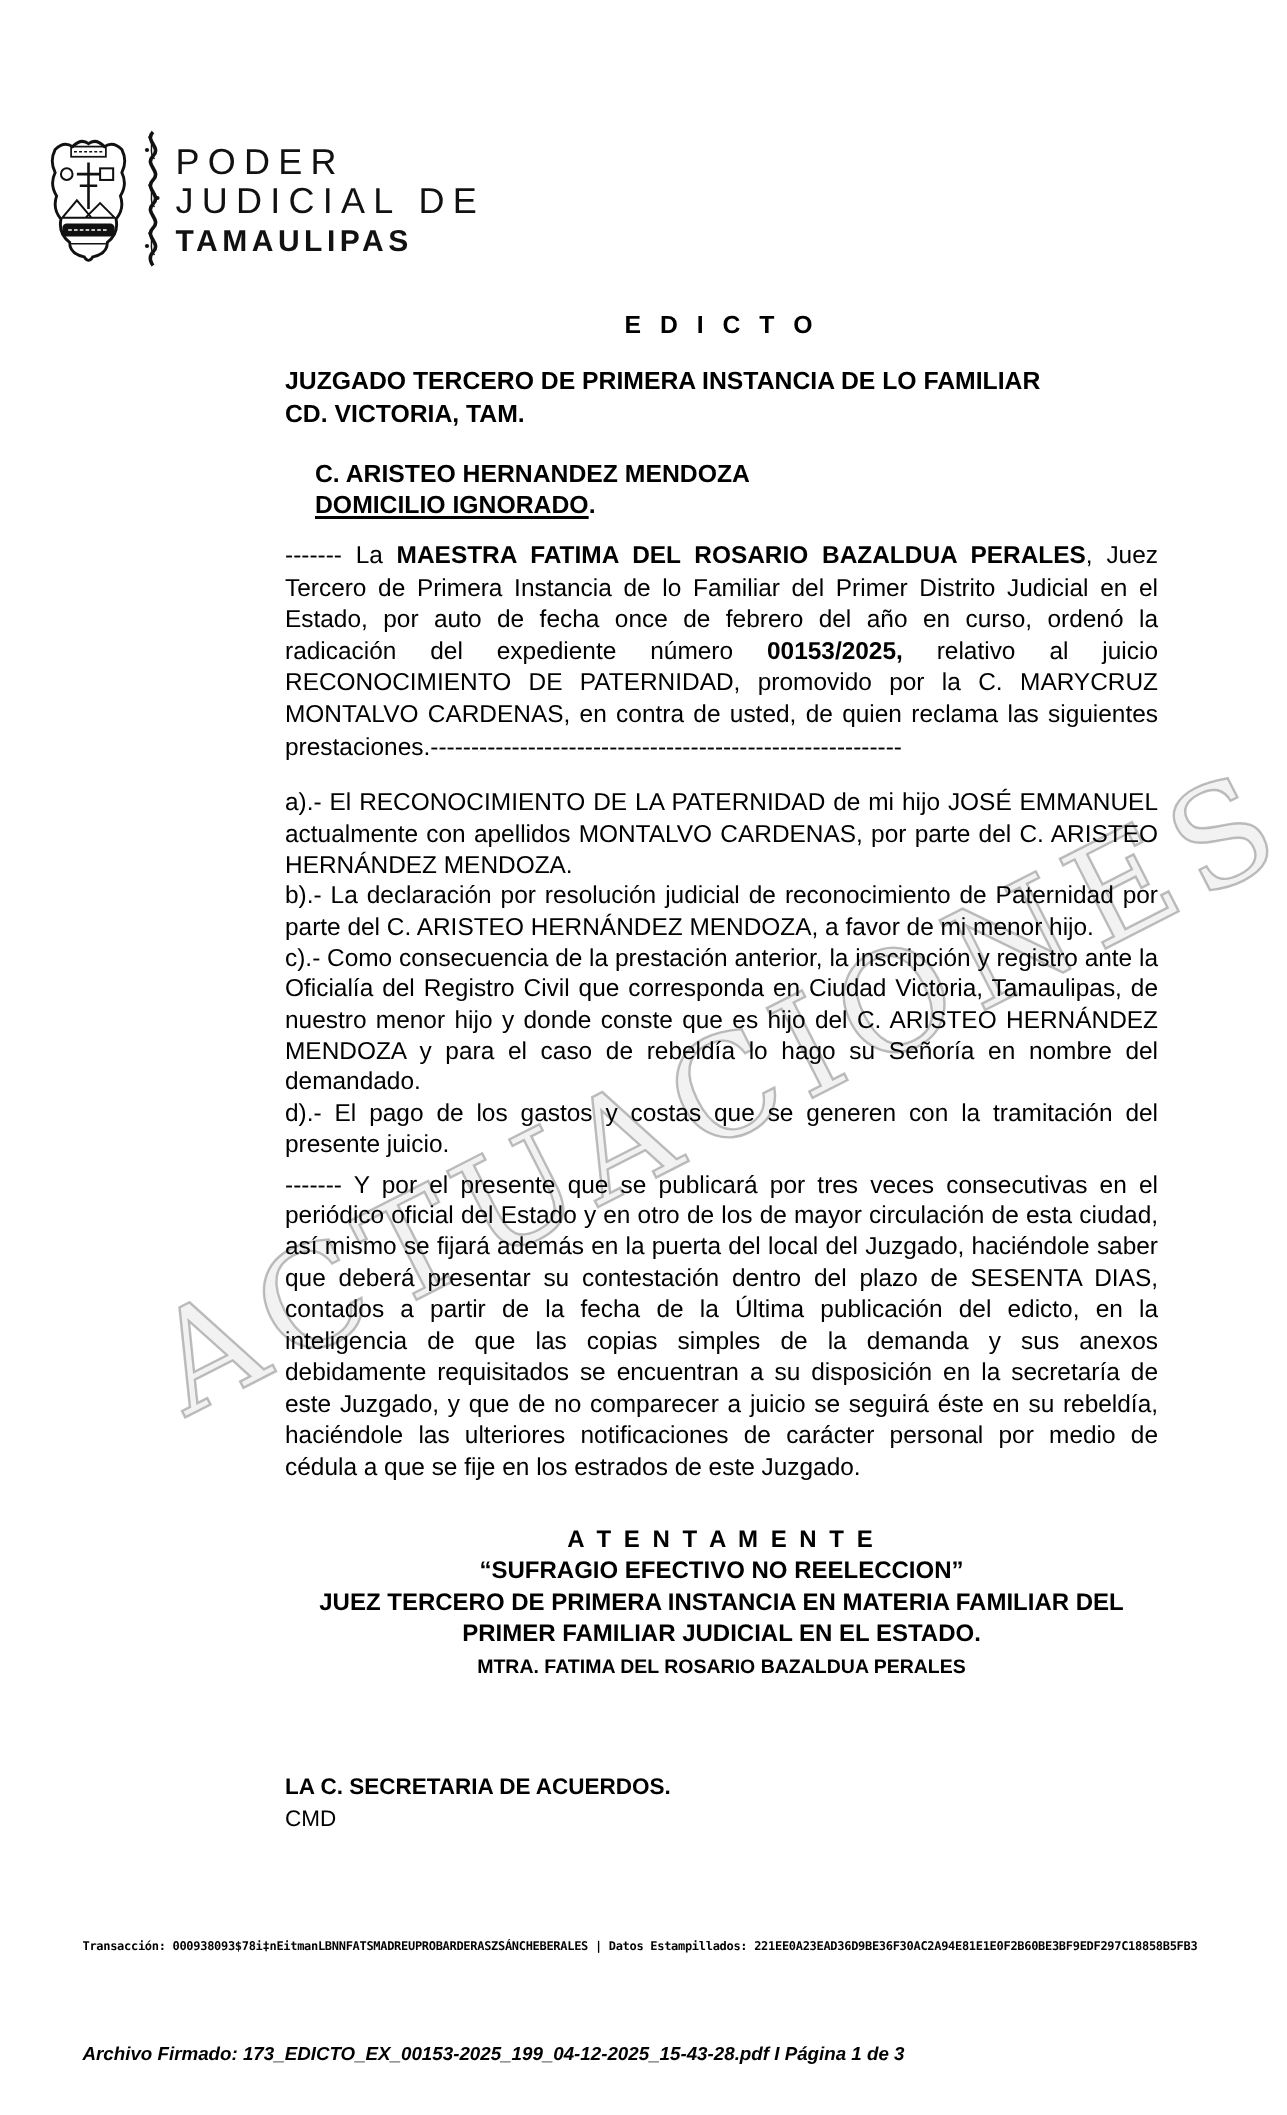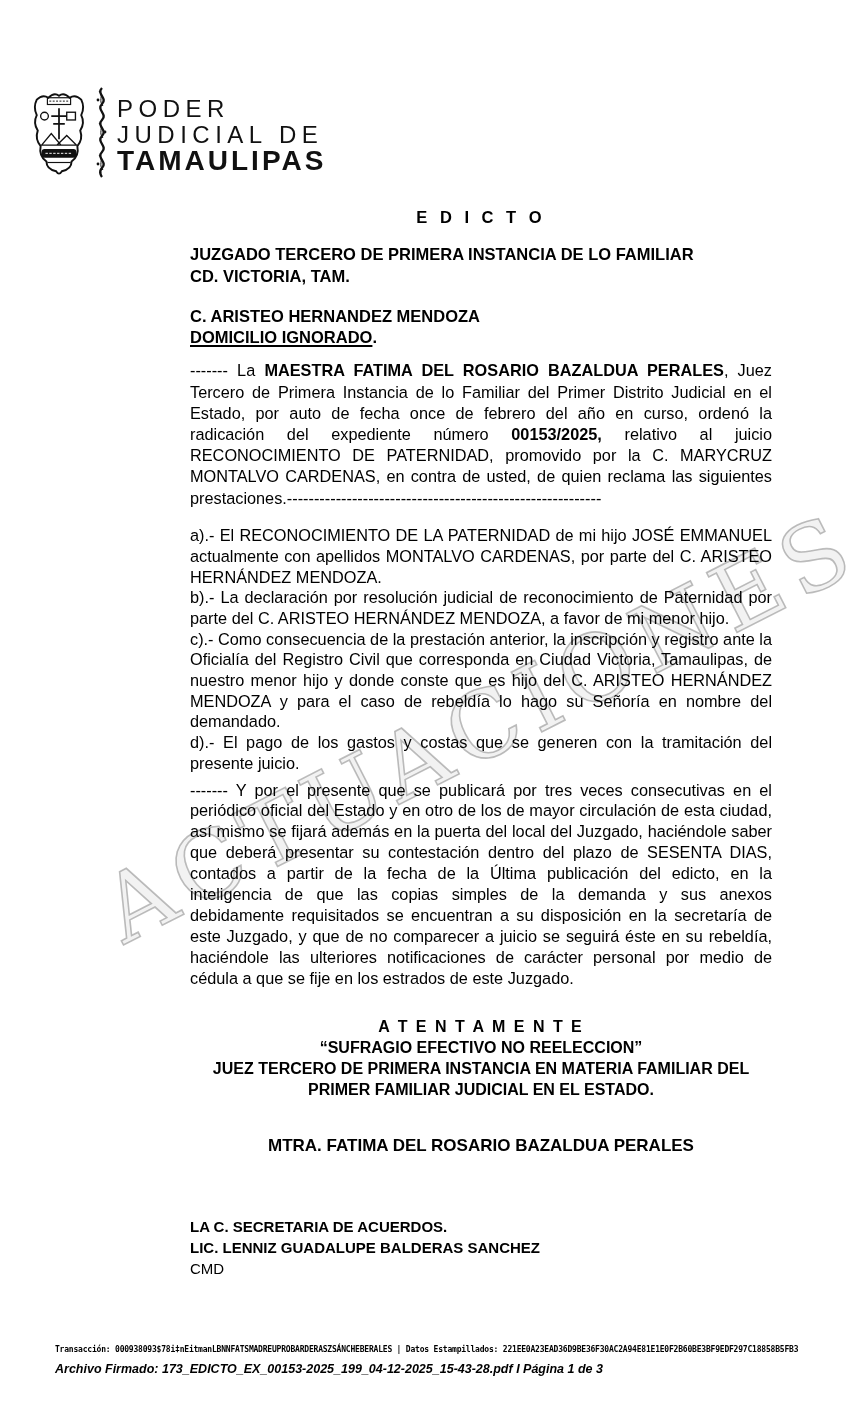--- a/index.html
+++ b/index.html
@@ -16,43 +16,43 @@
     color:rgba(130,130,130,0.10);
     -webkit-text-stroke:1.6px rgba(110,110,110,0.45);
     z-index:0; pointer-events:none;
   }
   
   .logo { position:absolute; left:30px; top:86px; display:flex; align-items:flex-start; z-index:1;justify-content:flex-end; }
   .logo svg { display:block; }
   .logo-strip { margin-left:6px; }
   .logo-text { margin-left:8px; padding-top:10px; line-height:26px; color:#111; }
   .logo-text .lt1, .logo-text .lt2 { font-size:24px; font-weight:500; letter-spacing:5.5px; }
-  .logo-text .lt3 { font-size:28px; font-weight:800; letter-spacing:3px; }
+  .logo-text .lt3 { font-size:20px; font-weight:800; letter-spacing:3px; }
   
   .doc { position:absolute; left:190px; top:207px; width:582px; z-index:1;
          font-size:16.3px; line-height:21.2px; }
   .edicto { text-align:center; font-weight:bold; font-size:16.5px; letter-spacing:4px; white-space:nowrap; }
   .court { margin-top:16px; font-weight:bold; font-size:16.5px; line-height:21.3px; }
   .court div { white-space:nowrap; }
-  .addressee { margin-top:19px; font-weight:bold; font-size:16.5px; line-height:21.3px; }
+  .addressee { margin-top:19px; font-weight:bold; font-size:16.5px; line-height:21.3px;margin-left:20px; }
   .addressee div { white-space:nowrap; }
   .u { text-decoration:underline; text-decoration-thickness:1.5px; text-underline-offset:2px; }
   .para { text-align:justify; }
   .para1 { margin-top:12px; }
   .claims { margin-top:13px; line-height:20.7px; }
   .pub { margin-top:6px; line-height:20.9px; }
   .closing { margin-top:27px; text-align:center; line-height:21px; font-size:16px; }
   .closing div { white-space:nowrap;font-weight:bold; }
   .atte { letter-spacing:2px; }
-  .sig-name { margin-top:35px; text-align:center; font-weight:bold; font-size:17px; }
+  .sig-name { text-align:center; font-weight:bold; font-size:13px; }
   .secretary { margin-top:60px; font-size:15px; line-height:21.3px; }
   .secretary .b { font-weight:bold; white-space:nowrap; }
   
   .footer-transaction {
-    position:absolute; left:55px; top:1345px; z-index:1; white-space:nowrap;
+    position:absolute; left:55px; top:1293px; z-index:1; white-space:nowrap;
     font-family:"DejaVu Sans Mono","Liberation Mono",monospace;
     font-size:8px; font-weight:bold; letter-spacing:-0.2px; color:#000;
   }
   .footer-file {
     position:absolute; left:55px; top:1362px; z-index:1; white-space:nowrap;
     font-family:"Liberation Sans", sans-serif;
     font-size:12.5px; font-weight:bold; font-style:italic; color:#000000;
   }
 </style>
 </head>
@@ -122,21 +122,20 @@
       <div class="atte">A T E N T A M E N T E</div>
       <div>“SUFRAGIO EFECTIVO NO REELECCION”</div>
       <div>JUEZ TERCERO DE PRIMERA INSTANCIA  EN MATERIA FAMILIAR DEL</div>
       <div>PRIMER FAMILIAR JUDICIAL EN EL ESTADO.</div>
     </div>
 
     <div class="sig-name">MTRA. FATIMA DEL ROSARIO BAZALDUA PERALES</div>
 
     <div class="secretary">
       <div class="b">LA C.  SECRETARIA DE ACUERDOS.</div>
-      <div class="b">LIC.  LENNIZ GUADALUPE BALDERAS SANCHEZ</div>
       <div>CMD</div>
     </div>
 
   </main>
 
   <div class="footer-transaction">Transacción: 000938093$78i‡nEitmanLBNNFATSMADREUPROBARDERASZSÁNCHEBERALES | Datos Estampillados: 221EE0A23EAD36D9BE36F30AC2A94E81E1E0F2B60BE3BF9EDF297C18858B5FB3</div>
   <div class="footer-file">Archivo Firmado: 173_EDICTO_EX_00153-2025_199_04-12-2025_15-43-28.pdf I Página 1 de 3</div>
 
 </div>
 

